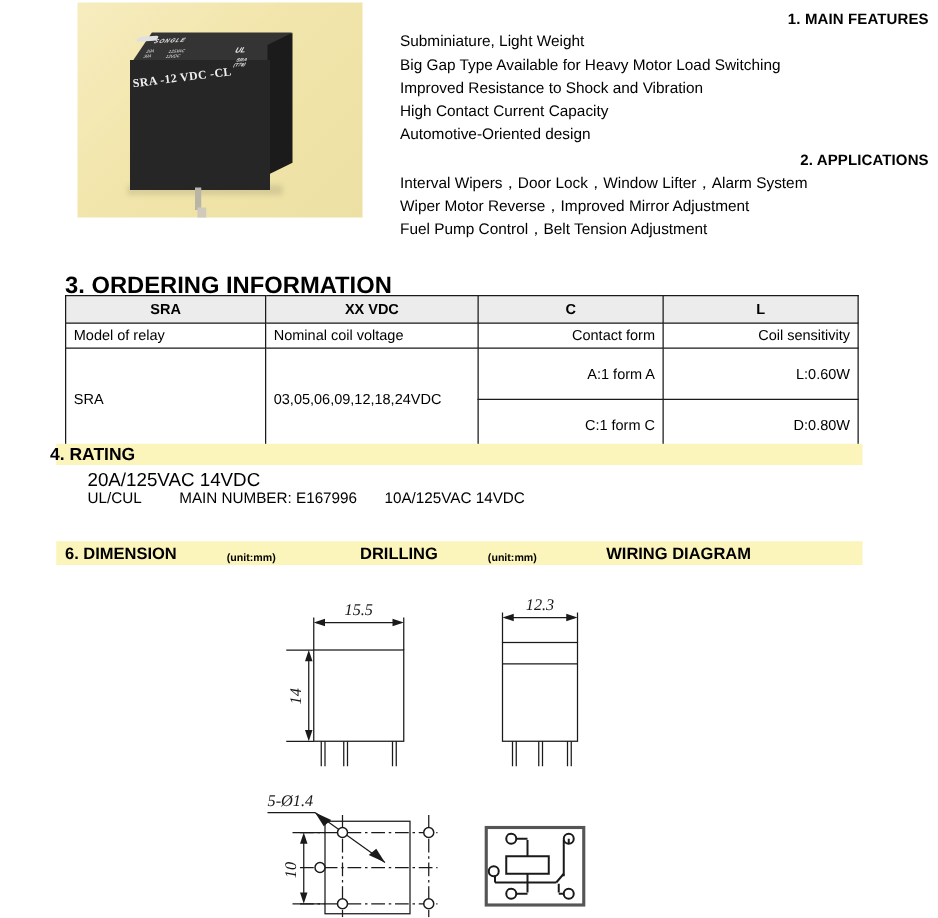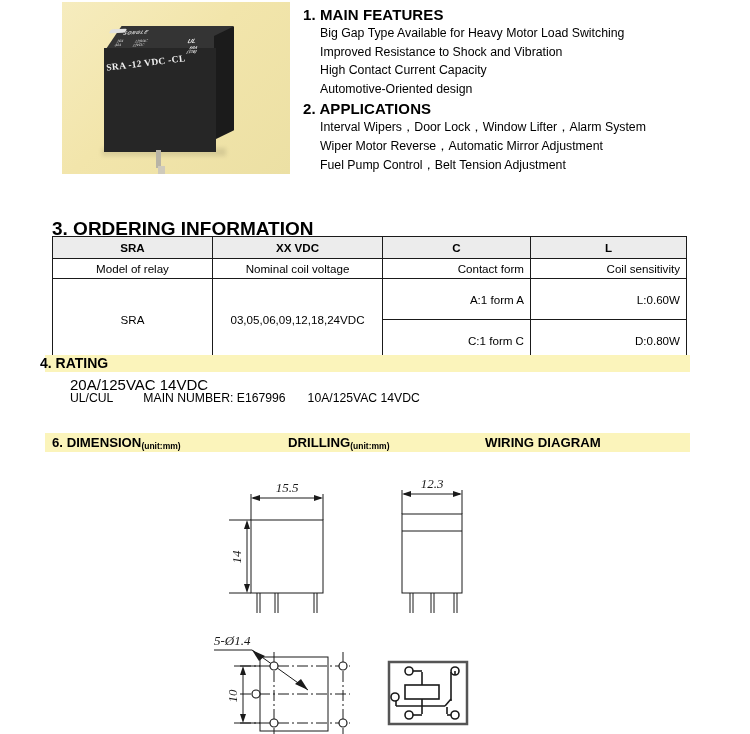--- a/index.html
+++ b/index.html
@@ -64,21 +64,21 @@
   }
   .pin-a{left:94px;top:148px;width:5px;height:18px;}
   .pin-b{left:96px;top:164px;width:7px;height:9px;background:#cfcabb;}
   .relay-shadow{
     position:absolute;left:40px;top:146px;width:124px;height:8px;
     background:rgba(0,0,0,.10);filter:blur(2px);
   }
 
   
   .rcol{position:absolute;left:303px;top:6px;width:440px;}
-  .sec-title{font-size:15px;font-weight:bold;letter-spacing:.1px;line-height:18px;}
+  .sec-title{font-size:12px;font-weight:bold;letter-spacing:.1px;line-height:18px;text-align:right;}
   .sec-line{font-size:12.3px;line-height:18.6px;padding-left:17px;white-space:nowrap;}
   .sec-gap{height:2px;}
 
   
   .h3{position:absolute;left:52px;top:218px;font-size:19px;font-weight:bold;}
   table.order{
     position:absolute;left:52px;top:236px;
     width:634px;border-collapse:collapse;
     table-layout:fixed;
   }
@@ -90,42 +90,42 @@
   }
   .c1{width:160px;}
   .c2{width:170px;}
   .c3{width:148px;}
   .c4{width:156px;}
   .hdr td{
     background:#ececec;
     font-weight:bold;font-size:13px;text-align:center;height:17px;
   }
   .sub td{height:15px;}
-  td.ctr{text-align:center;}
+  td.ctr{}
   td.lef{text-align:right;}
   .tall{height:36px;}
 
   
   .band{
     position:absolute;background:#fbf4bb;
   }
   .band4{left:45px;top:355px;width:645px;height:17px;}
   .h4{position:absolute;left:40px;top:355px;font-size:14px;font-weight:bold;line-height:17px;}
   .rate1{position:absolute;left:70px;top:376px;font-size:15px;}
   .rate2{position:absolute;left:70px;top:391px;font-size:12.2px;}
   .rate2 .gapa{display:inline-block;width:30px;}
   .rate2 .gapb{display:inline-block;width:22px;}
 
   
   .band5{left:45px;top:433px;width:645px;height:19px;}
   .h5{position:absolute;top:433px;font-size:13.2px;font-weight:bold;line-height:19px;}
   .h5a{left:52px;}
   .h5b{left:288px;}
   .h5c{left:485px;}
-  .unit{font-size:8.5px;font-weight:bold;vertical-align:baseline;position:relative;top:2px;}
+  .unit{font-size:8.5px;font-weight:bold;vertical-align:baseline;position:relative;top:2px;margin-left:40px;}
 
   
   .draw{position:absolute;}
 </style>
 </head>
 <body>
 
 <div class="page">
 
   <div class="photo">
@@ -139,28 +139,29 @@
     <div class="top-mark tm-b">125VAC<br>12VDC</div>
     <div class="top-mark tm-ul">UL</div>
     <div class="top-mark tm-sra">SRA<br>(T78)</div>
     <div class="relay-front-text">SRA -12 VDC -CL</div>
     <div class="relay-pin pin-a"></div>
     <div class="relay-pin pin-b"></div>
   </div>
 
   <div class="rcol">
     <div class="sec-title">1. MAIN FEATURES</div>
+    <div class="sec-line">Subminiature, Light Weight</div>
     <div class="sec-line">Big Gap Type Available for Heavy Motor Load Switching</div>
     <div class="sec-line">Improved Resistance to Shock and Vibration</div>
     <div class="sec-line">High Contact Current Capacity</div>
     <div class="sec-line">Automotive-Oriented design</div>
     <div class="sec-gap"></div>
     <div class="sec-title">2. APPLICATIONS</div>
     <div class="sec-line">Interval Wipers，Door Lock，Window Lifter，Alarm System</div>
-    <div class="sec-line">Wiper Motor Reverse，Automatic Mirror Adjustment</div>
+    <div class="sec-line">Wiper Motor Reverse，Improved Mirror Adjustment</div>
     <div class="sec-line">Fuel Pump Control，Belt Tension Adjustment</div>
   </div>
 
   <div class="h3">3. ORDERING INFORMATION</div>
   <table class="order">
     <colgroup>
         <col class="c1">
         <col class="c2">
         <col class="c3">
         <col class="c4">

